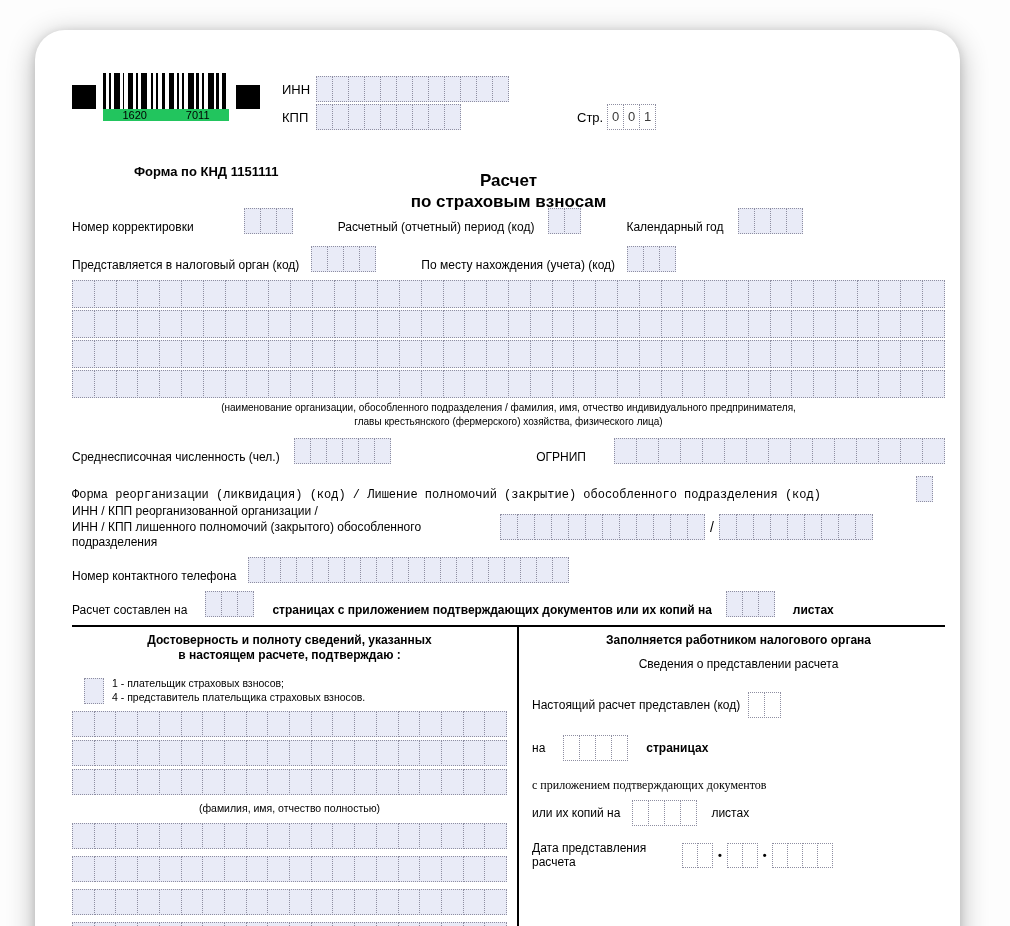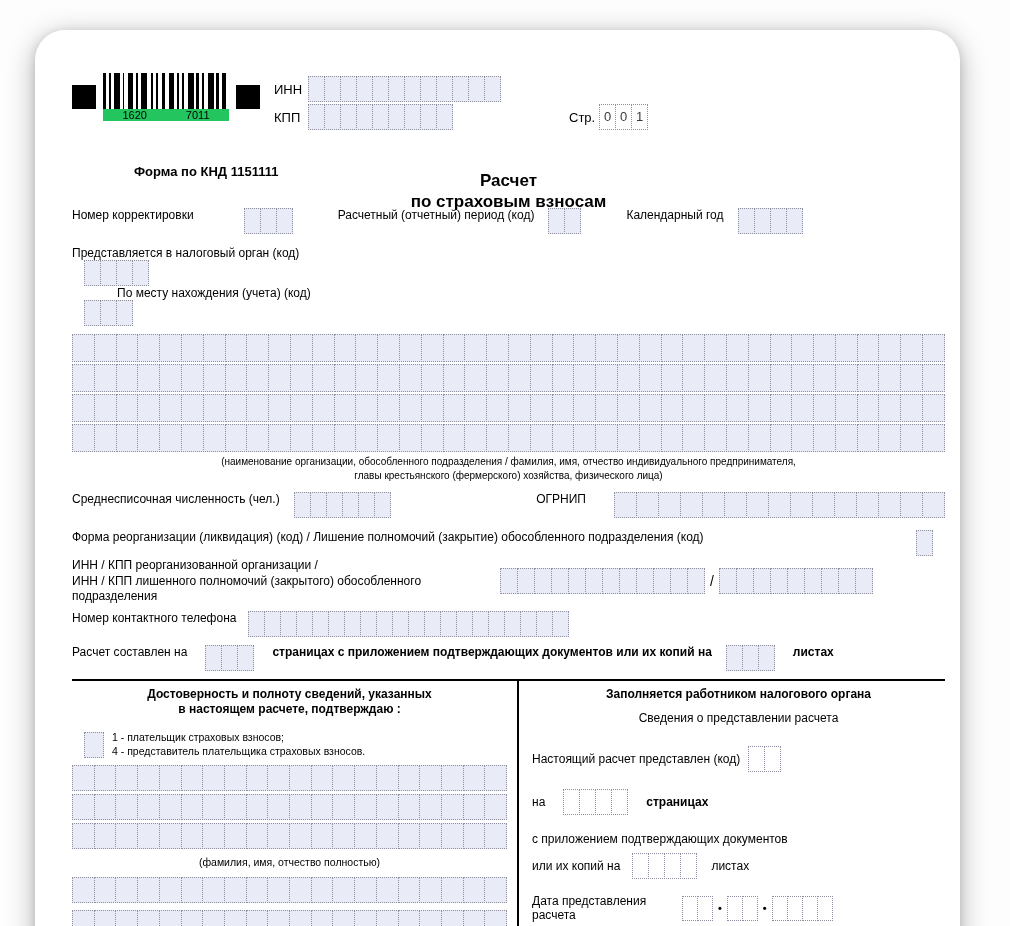--- a/index.html
+++ b/index.html
@@ -20,56 +20,56 @@
   .cells.w18 .cell { width:18px; }
   .cells.w16 .cell { width:16px; height:25px; }
   .cells.box1 .cell { width:20px; }
   .flexrow { display:flex; width:100%; }
   .flexrow .cell { flex:1; height:28px; }
   .fiorow .cell { height:26px; }
 
   
   .lab { font-size:12px; white-space:nowrap; }
   .preline { white-space:pre-line; }
-  .row { display:flex; align-items:flex-start; }
+  .row { display:flex; align-items:flex-end; }
 
   
   .topblock { display:flex; align-items:flex-start; height:60px; }
   .bc-assembly { display:flex; align-items:center; height:42px; }
   .anchor { width:24px; height:24px; background:#000; }
   .bc-wrap { margin:0 7px; }
   .bars { width:126px; height:38px;
     background:linear-gradient(90deg,
       #000 0 2.5%, #fff 2.5% 4.5%, #000 4.5% 6%, #fff 6% 9%, #000 9% 13.5%, #fff 13.5% 15.5%,
       #000 15.5% 17%, #fff 17% 20%, #000 20% 24%, #fff 24% 26%, #000 26% 28%, #fff 28% 30.5%,
       #000 30.5% 35%, #fff 35% 38%, #000 38% 40%, #fff 40% 42%, #000 42% 43.5%, #fff 43.5% 46.5%,
       #000 46.5% 49%, #fff 49% 52%, #000 52% 56.5%, #fff 56.5% 58.5%, #000 58.5% 60.5%, #fff 60.5% 63%,
       #000 63% 64.5%, #fff 64.5% 67.5%, #000 67.5% 72%, #fff 72% 74%, #000 74% 76%, #fff 76% 78.5%,
       #000 78.5% 80.5%, #fff 80.5% 83.5%, #000 83.5% 88%, #fff 88% 90%, #000 90% 92%, #fff 92% 94.5%,
       #000 94.5% 97.5%, #fff 97.5% 100%); }
   .bc-nums { display:flex; justify-content:space-around; font-size:11px; margin-top:-2px;
              background:#22c55e; }
-  .regnums { margin-left:14px; }
+  .regnums { margin-left:22px; }
   .regrow { display:flex; align-items:center; margin-bottom:2px; }
   .reglab { font-size:13px; width:34px; }
   .strlab { font-size:13px; margin-left:116px; margin-right:4px; }
 
   .titlerow { position:relative; height:36px; margin-top:22px; }
   .knd { position:absolute; left:62px; top:6px; font-size:13px; font-weight:bold; }
   .title { position:absolute; left:50%; transform:translateX(-50%); top:12px;
            font-size:17px; font-weight:bold; text-align:center; line-height:1.25; }
 
   
   .r-corr { margin-top:14px; }
-  .r-org  { margin-top:12px;flex-direction:column; }
+  .r-org  { margin-top:12px; }
   .bigfield { margin-top:8px; }
   .bigfield .flexrow { margin-bottom:2px; }
   .caption { text-align:center; font-size:10px; line-height:1.35; margin-top:3px; }
   .r-head { margin-top:10px; }
-  .r-reorg { margin-top:12px; }
+  .r-reorg { margin-top:12px;font-family:Liberation Mono, monospace; }
   .r-innkpp { margin-top:2px; align-items:center; }
   .lbl3 { font-size:12px; line-height:1.3; width:428px; }
   .r-phone { margin-top:6px; }
   .r-pages { margin-top:8px; }
 
   
   .bottom { margin-top:8px; border-top:2px solid #000; display:flex; height:340px; }
   .col-l { width:447px; border-right:2px solid #000; padding:6px 10px 0 0; }
   .col-r { flex:1; padding:6px 0 0 13px; }
   .sec-h { font-size:12px; font-weight:bold; text-align:center; line-height:1.3; }
@@ -77,21 +77,21 @@
   .optrow { display:flex; margin-top:12px; }
   .optbox { margin-left:12px; margin-top:2px; }
   .opts { font-size:10.5px; line-height:1.35; margin-left:8px; }
   .fioblock { margin-top:7px; }
   .fioblock .fiorow { margin-bottom:3px; }
   .fiocap { text-align:center; font-size:10.5px; margin:7px 0 9px 0; }
   .signblock .fiorow { margin-bottom:7px; }
   .rrow { display:flex; align-items:center; }
   .r-code { margin-top:21px; }
   .r-onpages { margin-top:17px; }
-  .r-attach { margin-top:17px; }
+  .r-attach { margin-top:17px;font-family:Liberation Serif, serif; }
   .r-copies { margin-top:7px; }
   .r-date { margin-top:15px; align-items:center; }
   .datesep { font-size:11px; font-weight:bold; margin:0 5px; }
   .gap8 { margin-left:8px; } .gap12 { margin-left:12px; }
   .gap14 { margin-left:14px; } .gap18 { margin-left:18px;font-weight:bold; }
   .gap45 { margin-left:45px; } .gap50 { margin-left:50px; }
   .mla { margin-left:auto; }
 </style>
 </head>
 <body>

